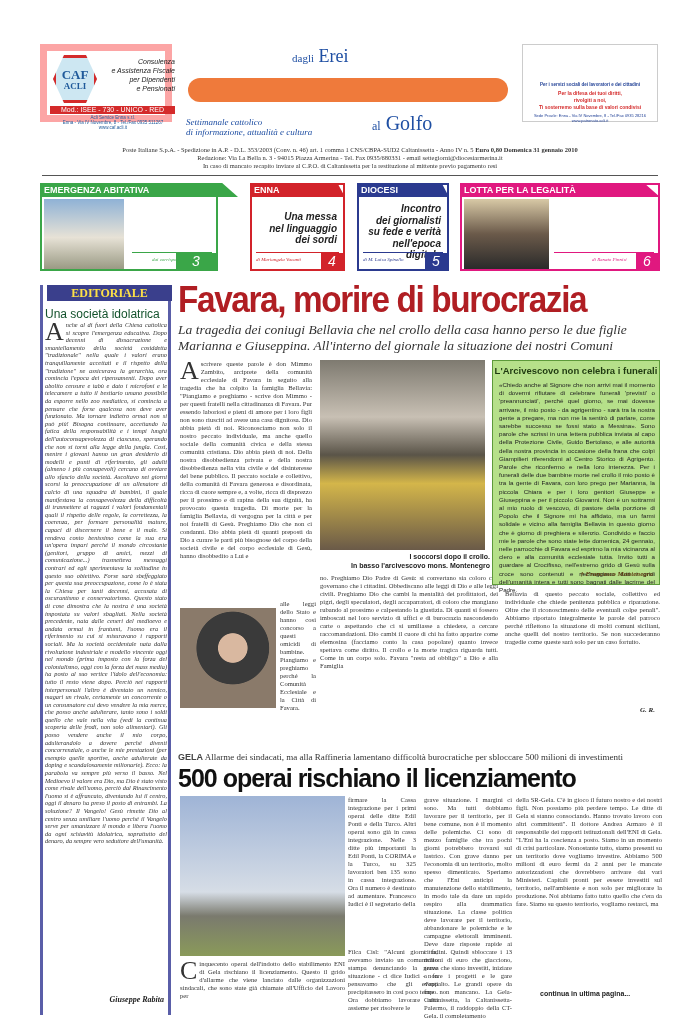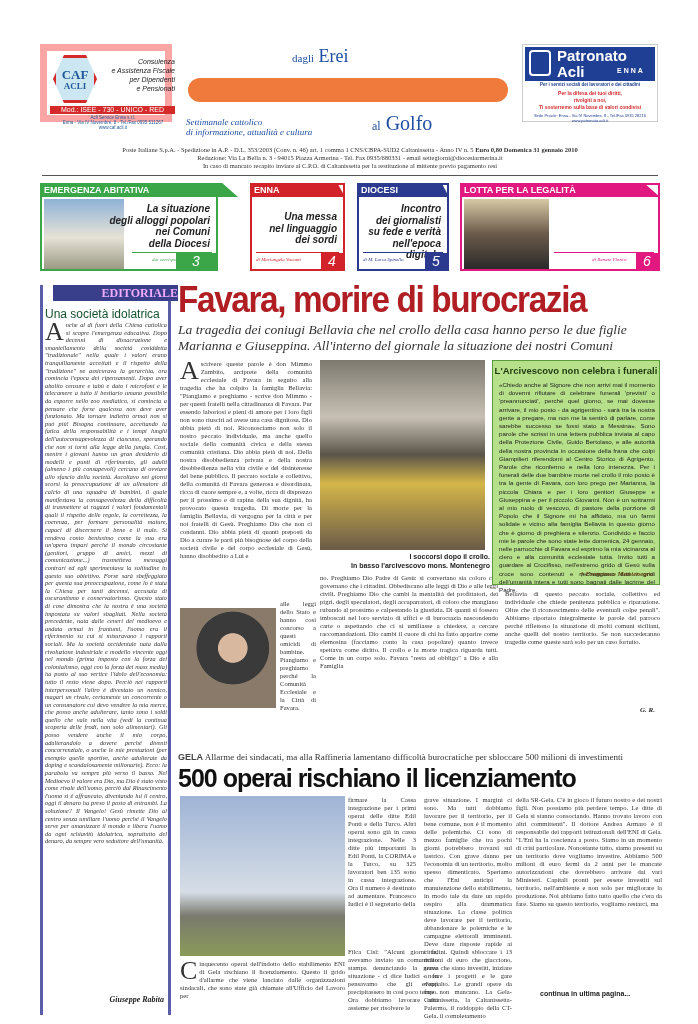--- a/index.html
+++ b/index.html
@@ -35,21 +35,21 @@
 
 .teaser{position:absolute;top:183px;height:88px;border:2px solid}
 .teaser .lab{position:absolute;left:-2px;top:-2px;height:14px;color:#fff;font-family:"Liberation Sans",sans-serif;font-weight:bold;font-size:9px;line-height:14px;padding-left:4px;clip-path:polygon(0 0,92% 0,100% 100%,0 100%)}
 .teaser .txt{position:absolute;right:6px;top:18px;text-align:right;font-family:"Liberation Sans",sans-serif;font-style:italic;font-weight:bold;font-size:10px;line-height:11.5px;color:#222}
 .teaser .by{position:absolute;left:4px;bottom:2px;height:14px;font-size:5px;line-height:14px;font-style:italic}
 .teaser .num{position:absolute;right:0;bottom:0;width:22px;height:16px;color:#fff;font-family:"Liberation Sans",sans-serif;font-style:italic;font-size:14px;line-height:16px;text-align:center}
 .teaser .ln{position:absolute;left:4px;right:4px;bottom:16px;height:1px}
 .photo{position:absolute;background:linear-gradient(180deg,#9ab3c8,#c9d2c9 60%,#8a8a78)}
 
 .edit{left:40px;top:285px;width:131px;height:730px;border-left:3px solid #5a5ea8;border-right:3px solid #5a5ea8}
-.edit .hd{position:absolute;left:10px;top:0;width:125px;height:16px;background:#3a3f8c;color:#f0abfc;text-align:right;font-family:"Liberation Serif",serif;font-weight:bold;font-size:12px;line-height:16px}
+.edit .hd{position:absolute;left:4px;top:0;width:125px;height:16px;background:#3a3f8c;color:#fde047;text-align:center;font-family:"Liberation Serif",serif;font-weight:bold;font-size:12px;line-height:16px}
 .edit .sub{position:absolute;left:2px;top:22px;font-family:"Liberation Sans",sans-serif;font-size:12px;color:#14532d}
 .edit .body{position:absolute;left:2px;top:36px;width:122px;font-style:italic;font-size:6.3px;line-height:7.6px;text-align:justify;color:#333}
 .edit .body .cap{float:left;font-size:26px;line-height:22px;margin-right:2px;font-style:normal}
 .edit .sig{position:absolute;right:4px;top:710px;font-style:italic;font-weight:bold;font-size:8px}
 
 .h1{left:178px;top:280px;font-family:"Liberation Sans",sans-serif;font-weight:bold;font-size:37px;color:#b01e23;letter-spacing:-1.5px;line-height:40px;transform:scaleX(0.9);transform-origin:left}
 .deck{left:178px;top:322px;width:490px;font-style:italic;font-size:13.5px;line-height:16px;color:#333}
 .col{position:absolute;font-size:6.6px;line-height:8px;text-align:justify;color:#333}
 .col .cap{float:left;font-size:26px;line-height:22px;margin-right:2px}
 .caption{left:320px;top:552px;width:170px;text-align:right;font-family:"Liberation Sans",sans-serif;font-weight:bold;font-size:7px;line-height:9px}
@@ -89,26 +89,20 @@
   <div class="stripe"></div>
   <div class="dagli"><small>dagli</small> <span>Erei</span></div>
   <div class="golfo"><small>al</small> <span>Golfo</span></div>
   <div class="tag">
       <div>Settimanale cattolico</div>
       <div>di informazione, attualità e cultura</div>
     </div>
 </div>
 
 <div class="abs patr">
-  <div class="top">
-    <div class="logo"></div>
-    <div class="t1">Patronato</div>
-    <div class="t2">Acli</div>
-    <div class="t3">ENNA</div>
-  </div>
   <div class="sub">Per i servizi sociali dei lavoratori e dei cittadini</div>
   <div class="red">
       <div>Per la difesa dei tuoi diritti,</div>
       <div>rivolgiti a noi,</div>
       <div>Ti sosterremo sulla base di valori condivisi</div>
     </div>
   <div class="addr">
       <div>Sede Prov.le: Enna - Via IV Novembre, 8 - Tel./Fax 0935 28216</div>
       <div>www.patronato.acli.it</div>
     </div>
@@ -117,26 +111,20 @@
 <div class="abs info">
   <div><span>Poste Italiane S.p.A. - Spedizione in A.P. - D.L. 353/2003 (Conv. n. 46) art. 1 comma 1 CNS/CBPA-SUD2 Caltanissetta - Anno IV n. 5</span> <b>Euro 0,80 Domenica 31 gennaio 2010</b></div>
   <div>Redazione: Via La Bella n. 3 - 94015 Piazza Armerina - Tel. Fax 0935/680331 - email settegiorni@diocesiarmerina.it</div>
   <div>In caso di mancato recapito inviare al C.P.O. di Caltanissetta per la restituzione al mittente previo pagamento resi</div>
 </div>
 <div class="abs rule"></div>
 
 <div class="teaser" style="left:40px;width:178px;border-color:#3aa648">
   <div class="lab" style="width:198px;background:#3aa648">EMERGENZA ABITATIVA</div>
   <div class="photo" style="left:2px;top:14px;width:80px;height:70px;background:linear-gradient(180deg,#8fb2d6,#e7e2d6 55%,#9a9a84)"></div>
-  <div class="txt">
-      <div>La situazione</div>
-      <div>degli alloggi popolari</div>
-      <div>nei Comuni</div>
-      <div>della Diocesi</div>
-    </div>
   <div class="ln" style="left:90px;background:#3aa648"></div>
   <div class="by" style="left:110px;color:#3aa648">dai corrispondenti</div>
   <div class="num" style="background:#3aa648;width:40px">3</div>
 </div>
 <div class="teaser" style="left:250px;width:95px;border-color:#d2232a">
   <div class="lab" style="width:95px;background:#d2232a">ENNA</div>
   <div class="txt" style="top:26px">
       <div>Una messa</div>
       <div>nel linguaggio</div>
       <div>dei sordi</div>

